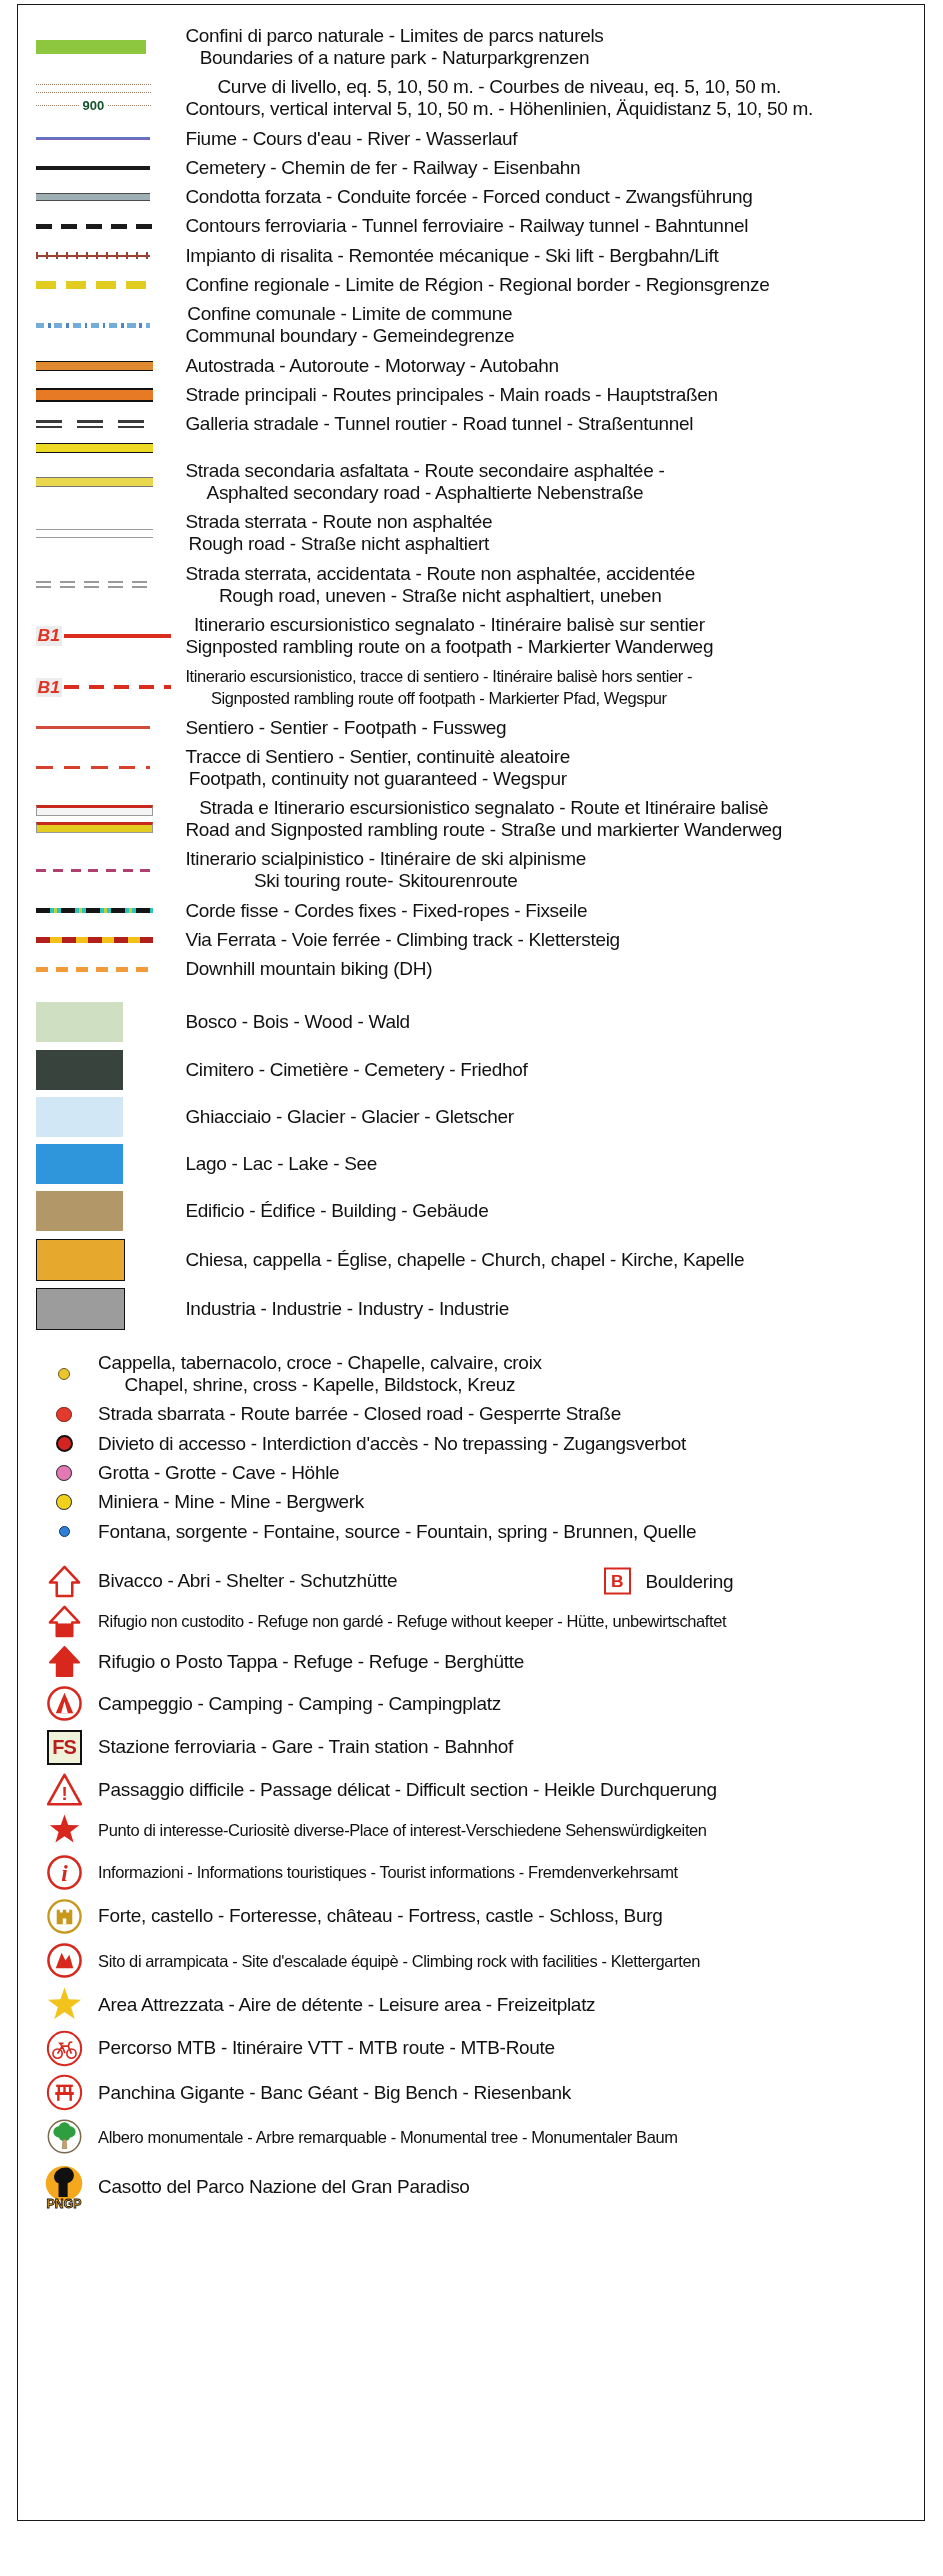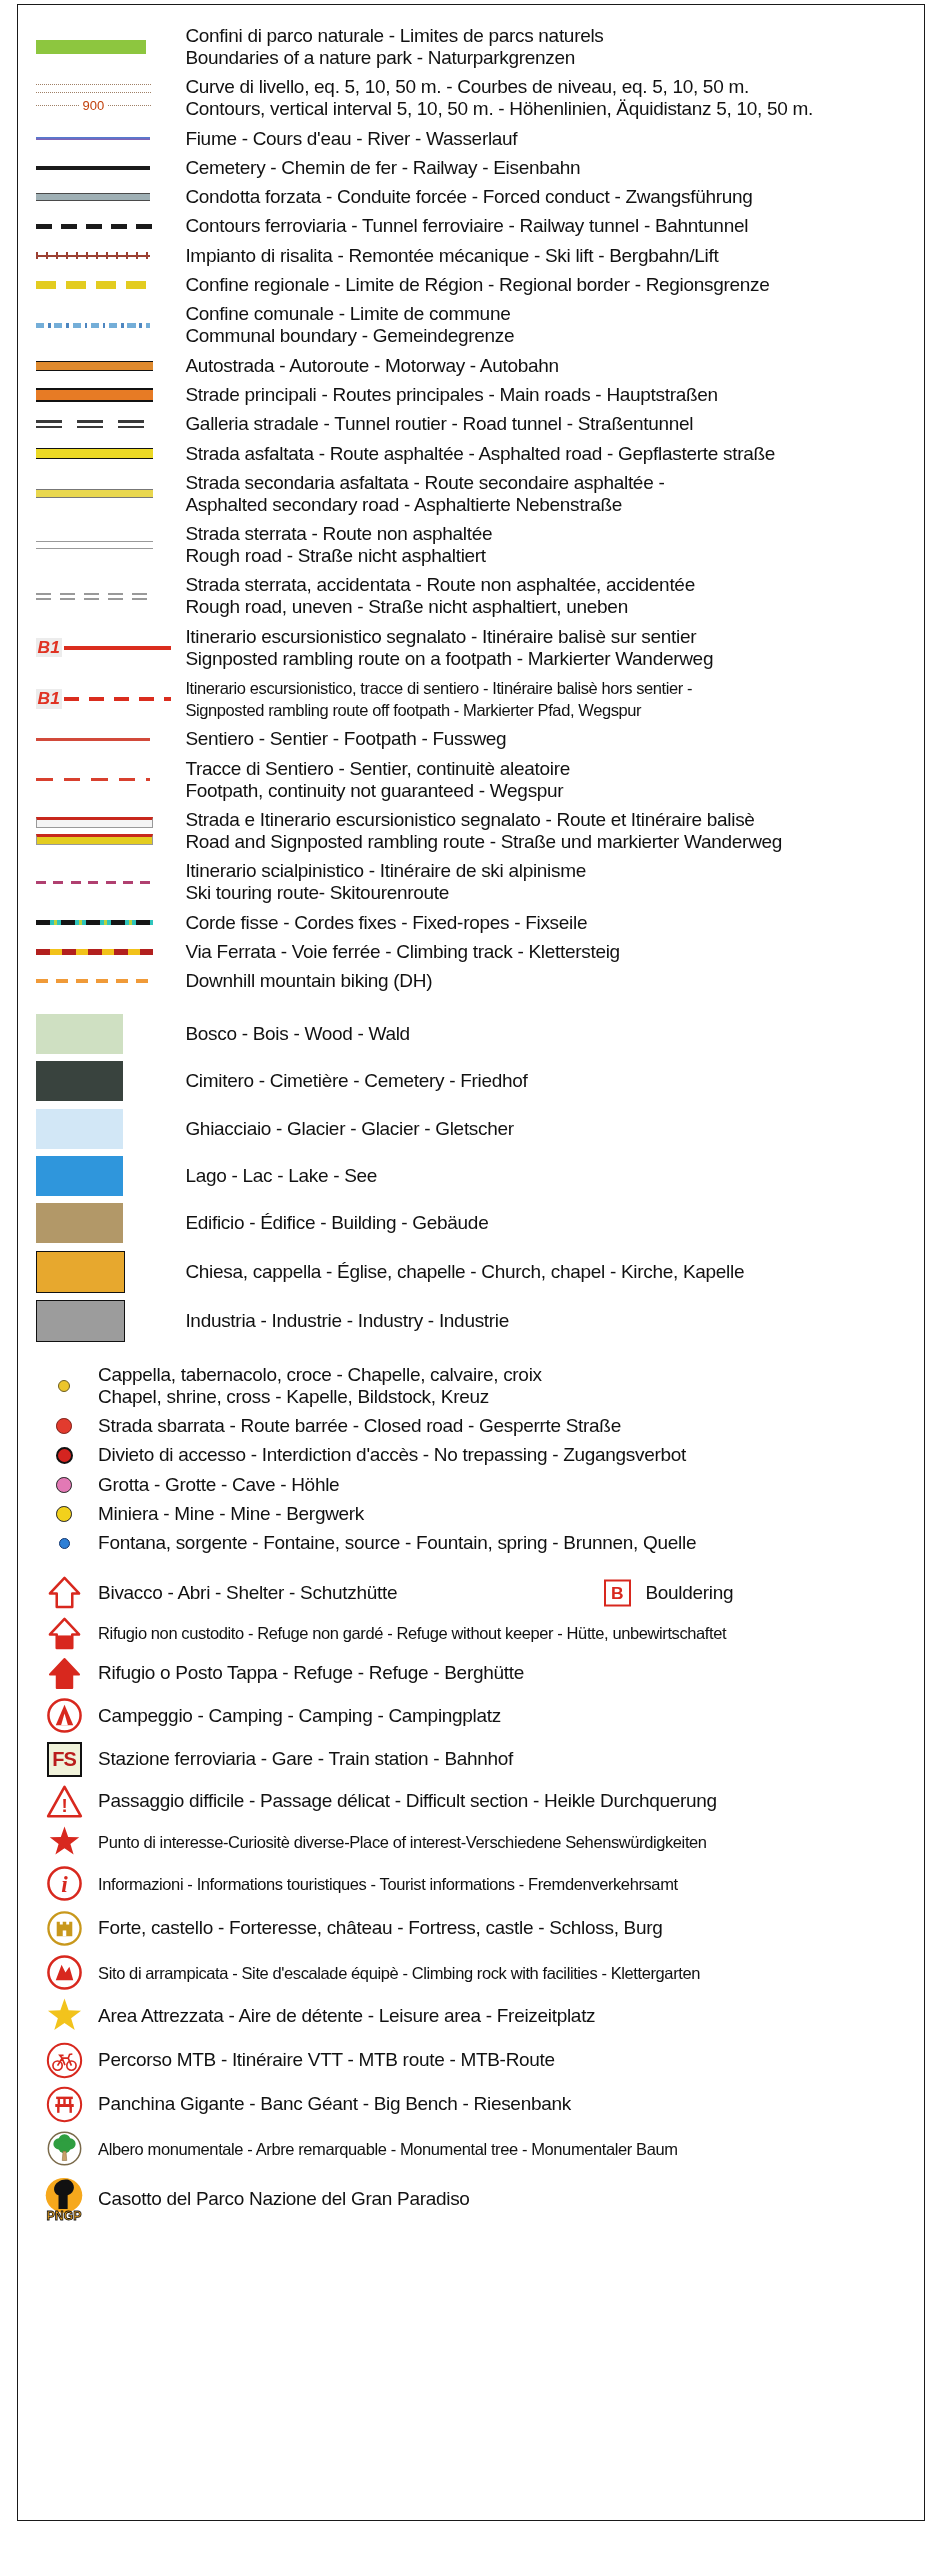--- a/index.html
+++ b/index.html
@@ -1,36 +1,36 @@
 <!DOCTYPE html>
 <html style="font-size:14.6px"><head>
 <meta charset="utf-8">
 <style>
   html,body{margin:0;padding:0;background:#fff;}
   .page{width:934px;height:2576px;overflow:hidden;background:#fff;
-        font-family:"Liberation Sans","DejaVu Sans",sans-serif;color:#111;}
+        font-family:"Liberation Sans","DejaVu Sans",sans-serif;color:#111;text-align:center;}
   .legend{margin:3.7px 9.2px 0 16.5px;border:1.8px solid #1a1a1a;
           padding:13px 5.5px 18.3px 18.3px;min-height:2517px;box-sizing:border-box;}
   .row{display:flex;align-items:center;margin:7.3px 0;position:relative;}
   .row.gap-top{margin-top:22px;}
   .sym{width:135px;min-width:135px;margin-right:14.6px;display:flex;
        align-items:center;justify-content:flex-start;}
   .row.pt .sym{width:42px;min-width:42px;margin-left:7.3px;margin-right:13px;
        justify-content:center;}
   .txt{font-size:19px;line-height:22px;letter-spacing:-0.3px;}
   .row.small .txt{font-size:16.5px;letter-spacing:-0.4px;}
   .line{white-space:nowrap;}
 
   
   .band-green{width:110px;height:13.7px;background:#8dc63f;}
   .contours{display:flex;flex-direction:column;gap:6.4px;width:115px;}
   .cl{height:0;border-top:1.8px dotted #a08066;}
   .cl900{display:flex;align-items:center;gap:3.7px;}
   .cl900 .cseg{flex:1;height:0;border-top:1.8px dotted #a08066;}
-  .c900{font-size:13px;color:#c2410c;line-height:13px;}
+  .c900{font-size:13px;color:#14532d;line-height:13px;font-weight:bold;}
   .river{width:114px;height:3.7px;background:linear-gradient(#4a7fd4,#8a5fb0);}
   .rail{width:114px;height:4.6px;background:#1a1a1a;}
   .penstock{width:114px;height:5.5px;background:#9fb0b5;
             border-top:0.9px solid #4a4a4a;border-bottom:0.9px solid #4a4a4a;}
   .rail-tunnel{width:119px;height:4.6px;
     background:repeating-linear-gradient(90deg,#1a1a1a 0 15.6px,transparent 15.6px 25px);}
   .skilift{position:relative;width:114px;height:7.3px;}
   .skilift::before{content:'';position:absolute;left:0;right:0;top:2.7px;height:1.8px;background:#9c4032;}
   .skilift::after{content:'';position:absolute;inset:0;
     background:repeating-linear-gradient(90deg,#9c4032 0 1.8px,transparent 1.8px 10px);}
@@ -239,24 +239,20 @@
     <div class="txt">
       <div class="line l1">Galleria stradale - Tunnel routier - Road tunnel - Straßentunnel</div>
 
     </div>
   </div>
 
   <div class="row">
     <div class="sym">
             <div class="asproad"></div>
           </div>
-    <div class="txt">
-      <div class="line l1">Strada asfaltata - Route asphaltée - Asphalted road - Gepflasterte straße</div>
-
-    </div>
   </div>
 
   <div class="row">
     <div class="sym">
             <div class="secroad"></div>
           </div>
     <div class="txt">
       <div class="line l1">Strada secondaria asfaltata - Route secondaire asphaltée -</div>
       <div class="line l2">Asphalted secondary road - Asphaltierte Nebenstraße</div>
     </div>

